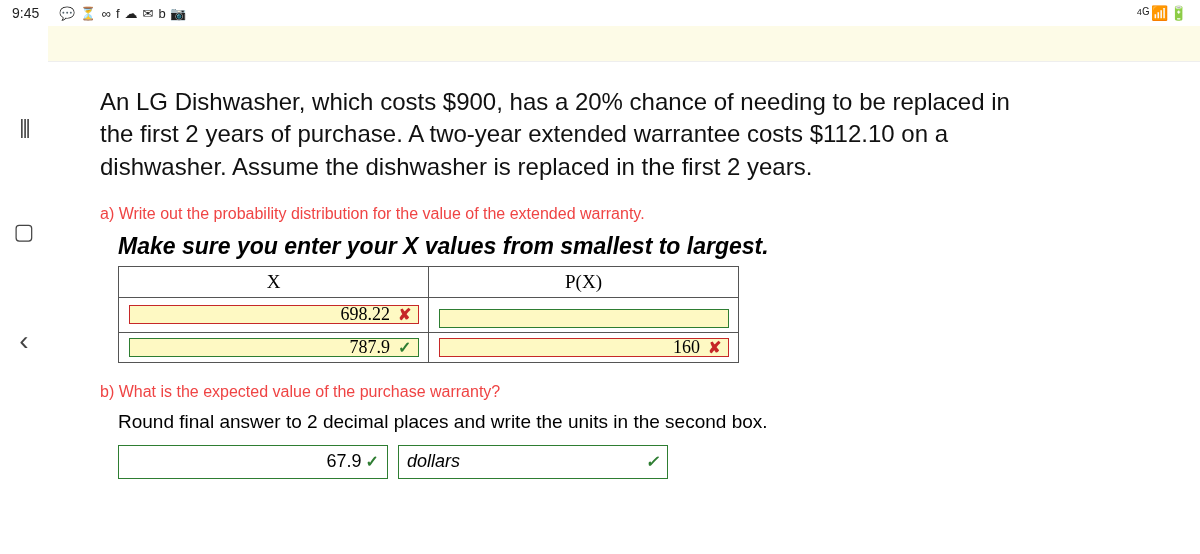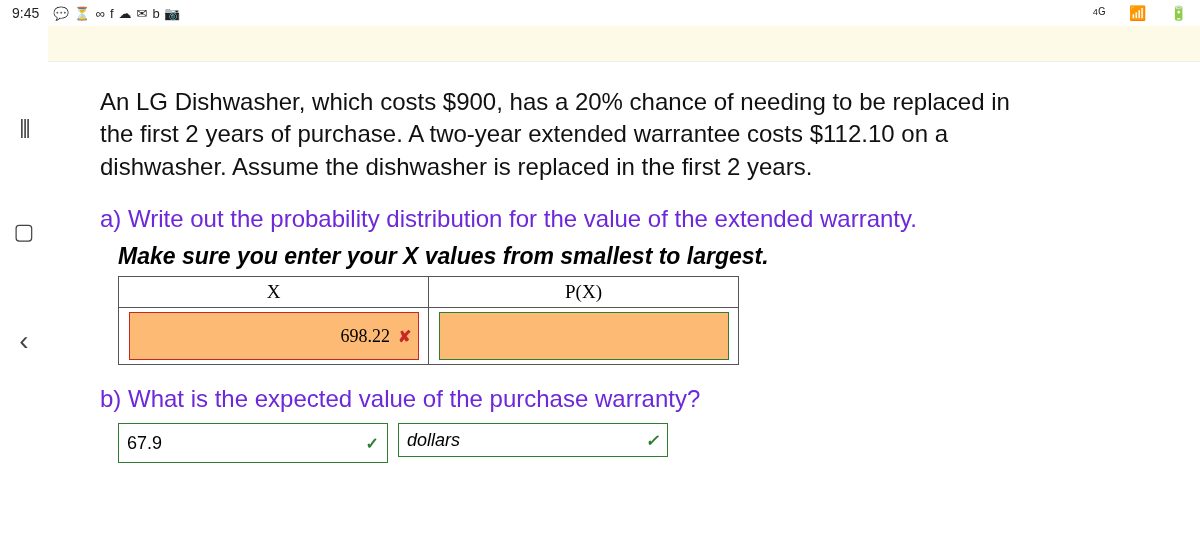--- a/index.html
+++ b/index.html
@@ -14,22 +14,22 @@
   .status-bar {
     height: 26px;
     background: #fff;
     display: flex;
     align-items: center;
     padding: 0 12px;
     font-size: 14px;
     color: #222;
     justify-content: space-between;
   }
-  .status-left { display: flex; align-items: center; gap: 14px; }
-  .status-right { display: flex; align-items: center; gap: 24px; }
+  .status-left { display: flex; align-items: center; gap: 20px; }
+  .status-right { display: flex; align-items: center; gap: 2px; }
   .status-icons { display: flex; gap: 5px; align-items: center; font-size: 13px; }
   .status-icons span { display:inline-block; }
   .yellow-strip {
     background: #fdfbe7;
     height: 36px;
     border-bottom: 1px solid #eee;
     margin-left: 48px;
   }
   .left-nav {
     position: absolute;
@@ -50,22 +50,22 @@
     padding: 24px 30px 0 10px;
   }
   .problem-text {
     font-size: 24px;
     line-height: 1.35;
     color: #111;
     margin-bottom: 22px;
     max-width: 920px;
   }
   .part-label {
-    font-size: 24px;
-    color: #6d28d9;
+    font-size: 16px;
+    color: #ef4444;
     margin-bottom: 10px;
   }
   .instruction-bold {
     font-weight: bold;
     font-size: 23px;
     margin: 8px 0 6px 18px;
     font-style: italic;
   }
   .dist-table {
     border-collapse: collapse;
@@ -80,45 +80,45 @@
   .dist-table th {
     font-weight: normal;
     width: 310px;
     font-family: "Times New Roman", serif;
     font-size: 19px;
   }
   .answer-box {
     display: inline-flex;
     align-items: center;
     justify-content: flex-end;
-    height: 48px;
+    height: 19px;
     border: 1px solid;
     padding: 0 6px;
     font-family: "Times New Roman", serif;
     font-size: 18px;
-    background: #fdba74;
+    background: #fef9c3;
     gap: 4px;
   }
   .answer-box.wide { width: 290px; }
   .answer-box.wrong { border-color: #c62828; color: #000; }
   .answer-box.right { border-color: #2e7d32; color: #000; }
   .answer-box.neutral { border-color: #2e7d32; }
   .mark { font-weight: bold; font-size: 16px; margin-left: 4px; }
   .mark.x { color: #c62828; }
   .mark.v { color: #2e7d32; }
   .sub-instruction {
     font-size: 19px;
     margin: 6px 0 12px 18px;
   }
   .inline-row { display: flex; gap: 10px; margin-left: 18px; }
   .ev-box {
     display: inline-flex;
     align-items: center;
-    justify-content: space-between;
-    height: 40px;
+    justify-content: flex-end;
+    height: 34px;
     width: 270px;
     border: 1px solid #2e7d32;
     padding: 0 8px;
     font-size: 18px;
     background: #fff;
   }
   .units-box {
     display: inline-flex;
     align-items: center;
     justify-content: space-between;
@@ -183,24 +183,39 @@
           <span>698.22</span>
           <span class="mark x">✘</span>
         </span>
       </td>
       <td>
         <span class="answer-box wide neutral">
           <span></span>
         </span>
       </td>
     </tr>
+    <tr>
+      <td>
+        <span class="answer-box wide right">
+          <span>787.9</span>
+          <span class="mark v">✓</span>
+        </span>
+      </td>
+      <td>
+        <span class="answer-box wide wrong">
+          <span>160</span>
+          <span class="mark x">✘</span>
+        </span>
+      </td>
+    </tr>
   </tbody>
     </table>
 
   <div class="part-label">b) What is the expected value of the purchase warranty?</div>
+  <div class="sub-instruction">Round final answer to 2 decimal places and write the units in the second box.</div>
 
   <div class="inline-row">
     <span class="ev-box">
       <span>67.9</span>
       <span class="mark v">✓</span>
     </span>
     <span class="units-box">
       <span>dollars</span>
       <span class="mark v">✓</span>
     </span>

